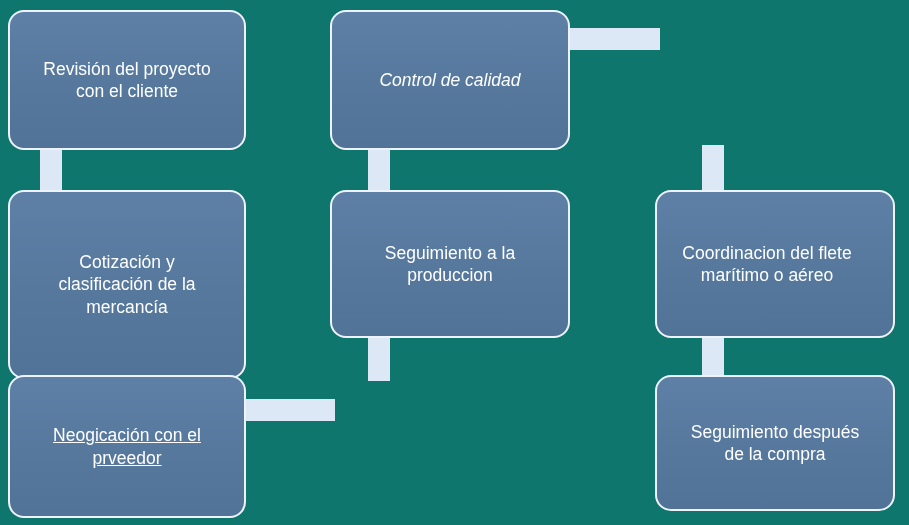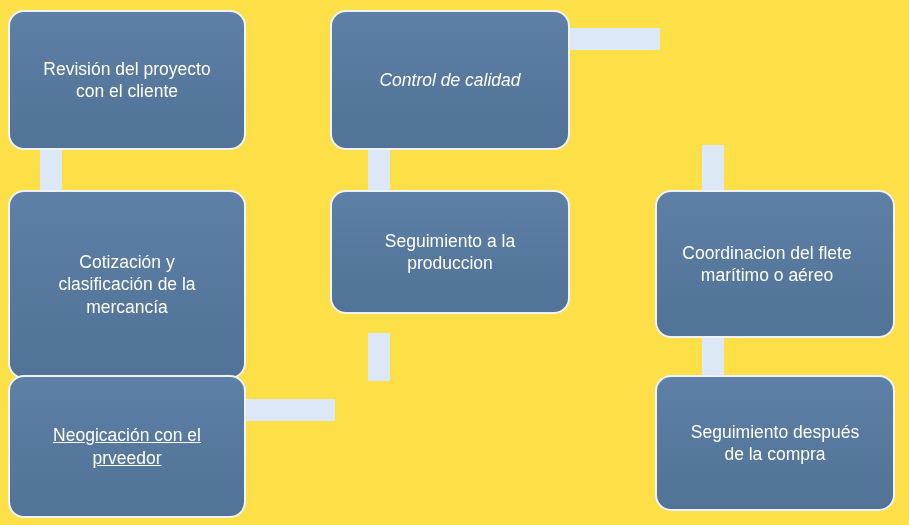--- a/index.html
+++ b/index.html
@@ -1,20 +1,20 @@
 <!DOCTYPE html>
 <html><head>
 <meta charset="utf-8">
 <style>
   html, body { margin: 0; padding: 0; }
   .stage {
     position: relative;
     width: 909px;
     height: 525px;
-    background: #fde047;
+    background: #0f766e;
     overflow: hidden;
     font-family: "Liberation Sans", sans-serif;
   }
   .connector {
     position: absolute;
     background: #dce8f5;
     z-index: 1;
   }
   .flow-box {
     position: absolute;
@@ -53,21 +53,21 @@
   <div class="flow-box" style="left:8px; top:190px; width:238px; height:189px;justify-content:flex-end;">
     <span>Cotización y clasificación de la mercancía</span>
   </div>
   <div class="flow-box" style="left:8px; top:375px; width:238px; height:143px;text-decoration:underline;">
     <span>Neogicación con el prveedor</span>
   </div>
 
   <div class="flow-box" style="left:330px; top:10px; width:240px; height:140px;font-style:italic;">
     <span>Control de calidad</span>
   </div>
-  <div class="flow-box" style="left:330px; top:190px; width:240px; height:124px;">
+  <div class="flow-box" style="left:330px; top:190px; width:240px; height:148px;">
     <span>Seguimiento a la produccion</span>
   </div>
 
   <div class="flow-box" style="left:655px; top:190px; width:240px; height:148px;padding-left:8px;">
     <span>Coordinacion del flete marítimo o aéreo</span>
   </div>
   <div class="flow-box" style="left:655px; top:375px; width:240px; height:136px;">
     <span>Seguimiento después de la compra</span>
   </div>
 

